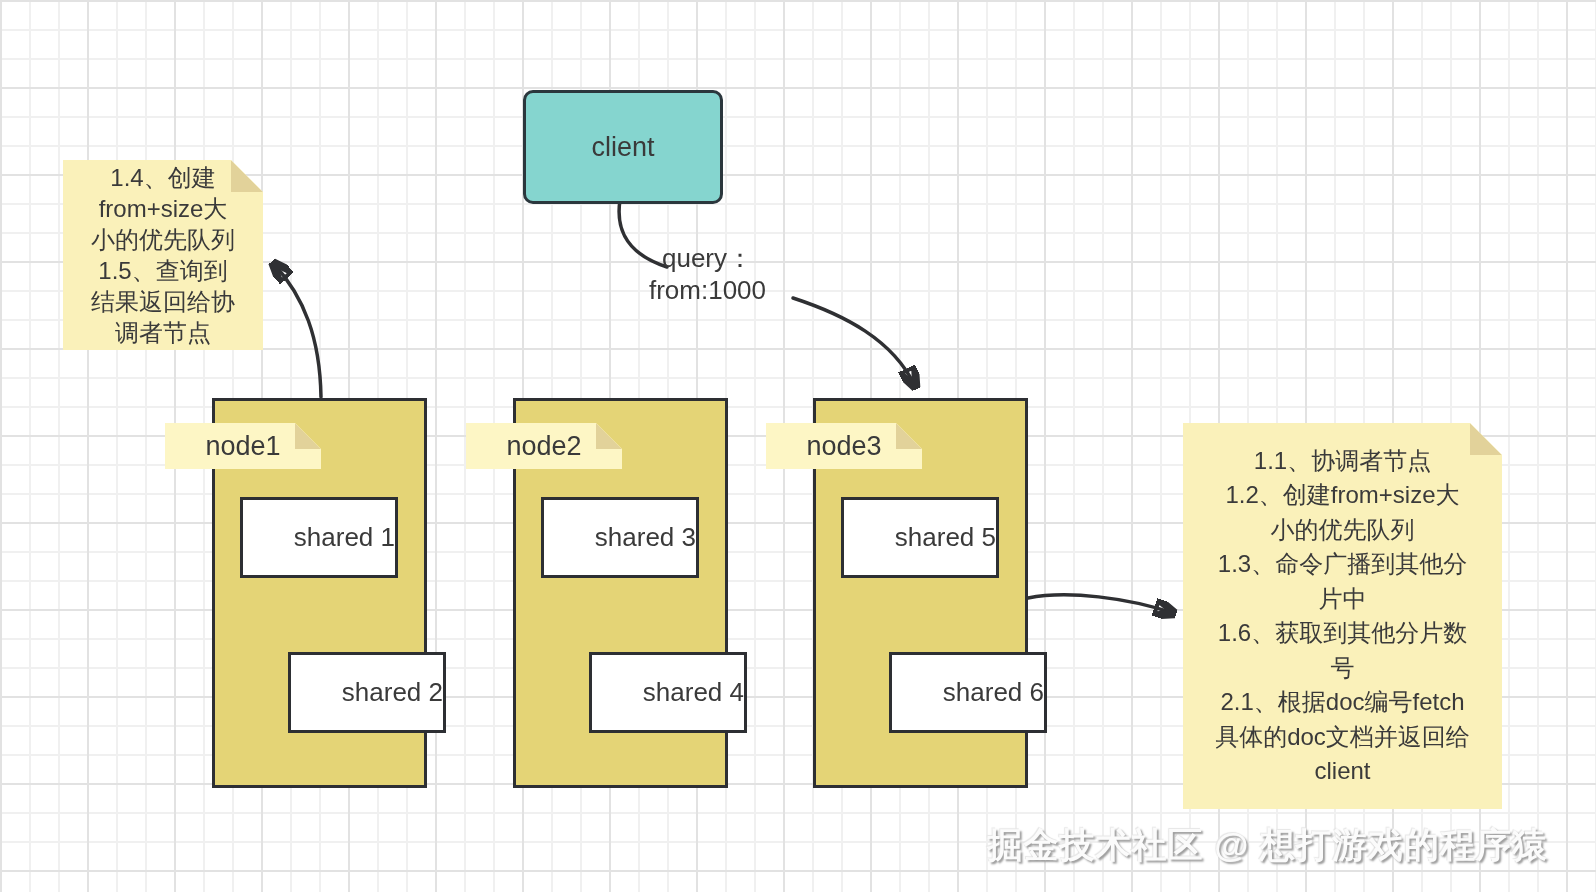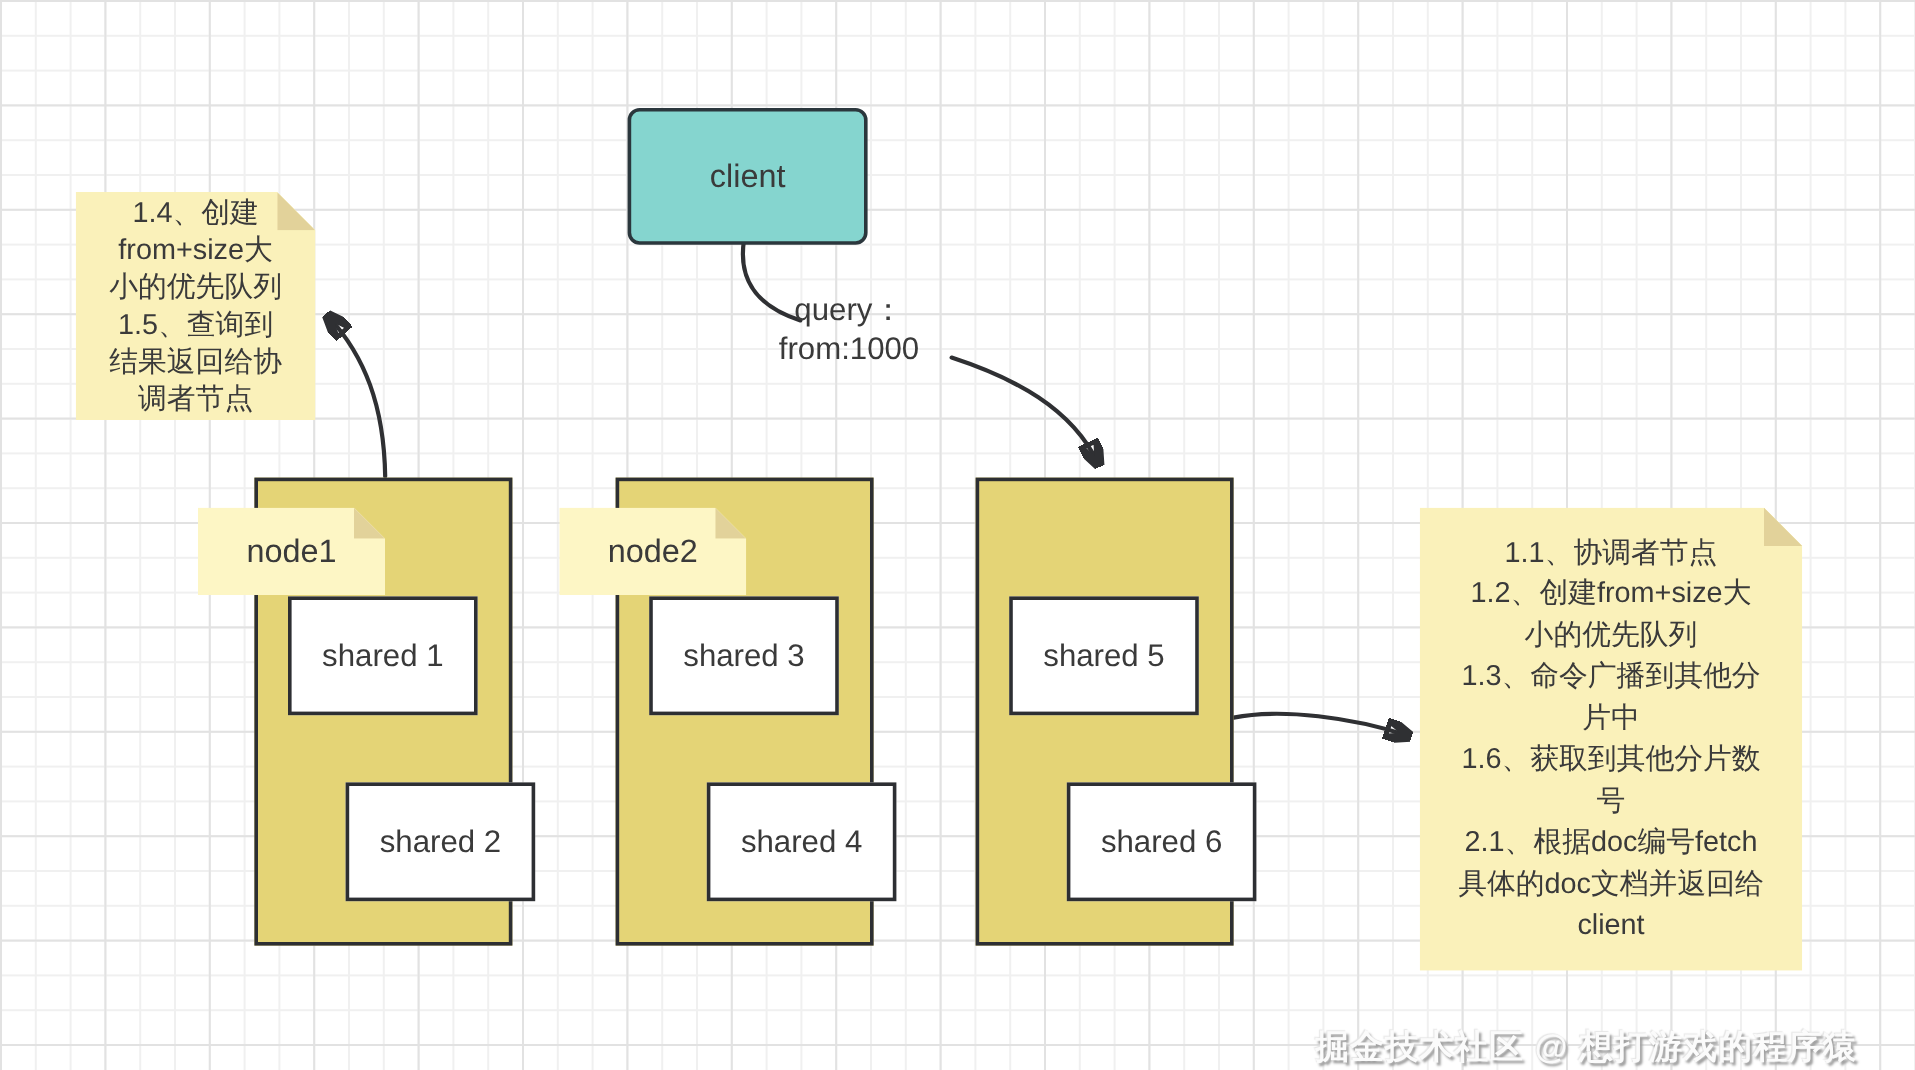--- a/index.html
+++ b/index.html
@@ -50,39 +50,39 @@
   .query span{display:block;}
 
   .node{
     position:absolute;top:398px;width:215px;height:390px;
     background:var(--node-fill);
     border:3.5px solid var(--border-dark);
     box-sizing:border-box;z-index:2;
   }
   .node-1{left:212px;} .node-2{left:513px;} .node-3{left:813px;}
   .node-label{
-    position:absolute;left:-50px;top:22px;width:156px;height:73px;
+    position:absolute;left:-50px;top:22px;width:156px;height:46px;
     background:var(--label-fill);
     clip-path:polygon(0 0, calc(100% - 26px) 0, 100% 26px, 100% 100%, 0 100%);
     display:flex;align-items:center;justify-content:center;
     font-size:27px;z-index:3;
   }
   .fold{
     position:absolute;right:0;top:0;
     background:var(--note-fold);
     clip-path:polygon(0 0, 100% 100%, 0 100%);
   }
   .fold-label{width:26px;height:26px;}
   .fold-note{width:32px;height:32px;}
   .shard{
-    position:absolute;left:25px;width:158px;height:99px;
+    position:absolute;left:25px;width:158px;height:81px;
     background:var(--shard-fill);
     border:3.5px solid var(--border-dark);
     box-sizing:border-box;
-    display:flex;align-items:center;justify-content:center;
+    display:flex;align-items:center;justify-content:flex-end;
     font-size:26px;
   }
   .shard-top{top:96px;}
   .shard-bottom{top:251px;margin-left:48px;}
 
   .note{
     position:absolute;
     background:var(--note-fill);
     clip-path:polygon(0 0, calc(100% - 32px) 0, 100% 32px, 100% 100%, 0 100%);
     display:flex;flex-direction:column;align-items:center;justify-content:center;
@@ -93,25 +93,24 @@
     left:63px;top:160px;width:200px;height:190px;
     font-size:24px;line-height:31px;
   }
   .note-right{
     left:1183px;top:423px;width:319px;height:386px;
     font-size:24px;line-height:34.5px;
   }
 
   .watermark{
     position:absolute;right:48px;top:822px;
-    font-size:28px;font-weight:bold;letter-spacing:1px;
+    font-size:35px;font-weight:bold;letter-spacing:1px;
     color:#fbfbfb;
     text-shadow:2px 2px 2px #9e9e9e, -1px -1px 1px #e6e6e6;
     z-index:2;
-    margin-top:32px;
   }
 </style>
 </head>
 <body>
 
 <div class="canvas">
 
   <svg class="arrows" viewBox="0 0 1596 892">
     <defs>
       <marker id="arrowhead" viewBox="0 0 10 8" refX="8.5" refY="4" markerWidth="6.5" markerHeight="5.2" orient="auto-start-reverse">
@@ -177,20 +176,24 @@
     </div>
     <div class="shard shard-top">
       <span>shared 3</span>
     </div>
     <div class="shard shard-bottom">
       <span>shared 4</span>
     </div>
   </div>
 
   <div class="node node-3">
+    <div class="node-label">
+      <span class="fold fold-label"></span>
+      <span>node3</span>
+    </div>
     <div class="shard shard-top">
       <span>shared 5</span>
     </div>
     <div class="shard shard-bottom">
       <span>shared 6</span>
     </div>
   </div>
 
   <div class="watermark">掘金技术社区 @ 想打游戏的程序猿</div>
 

